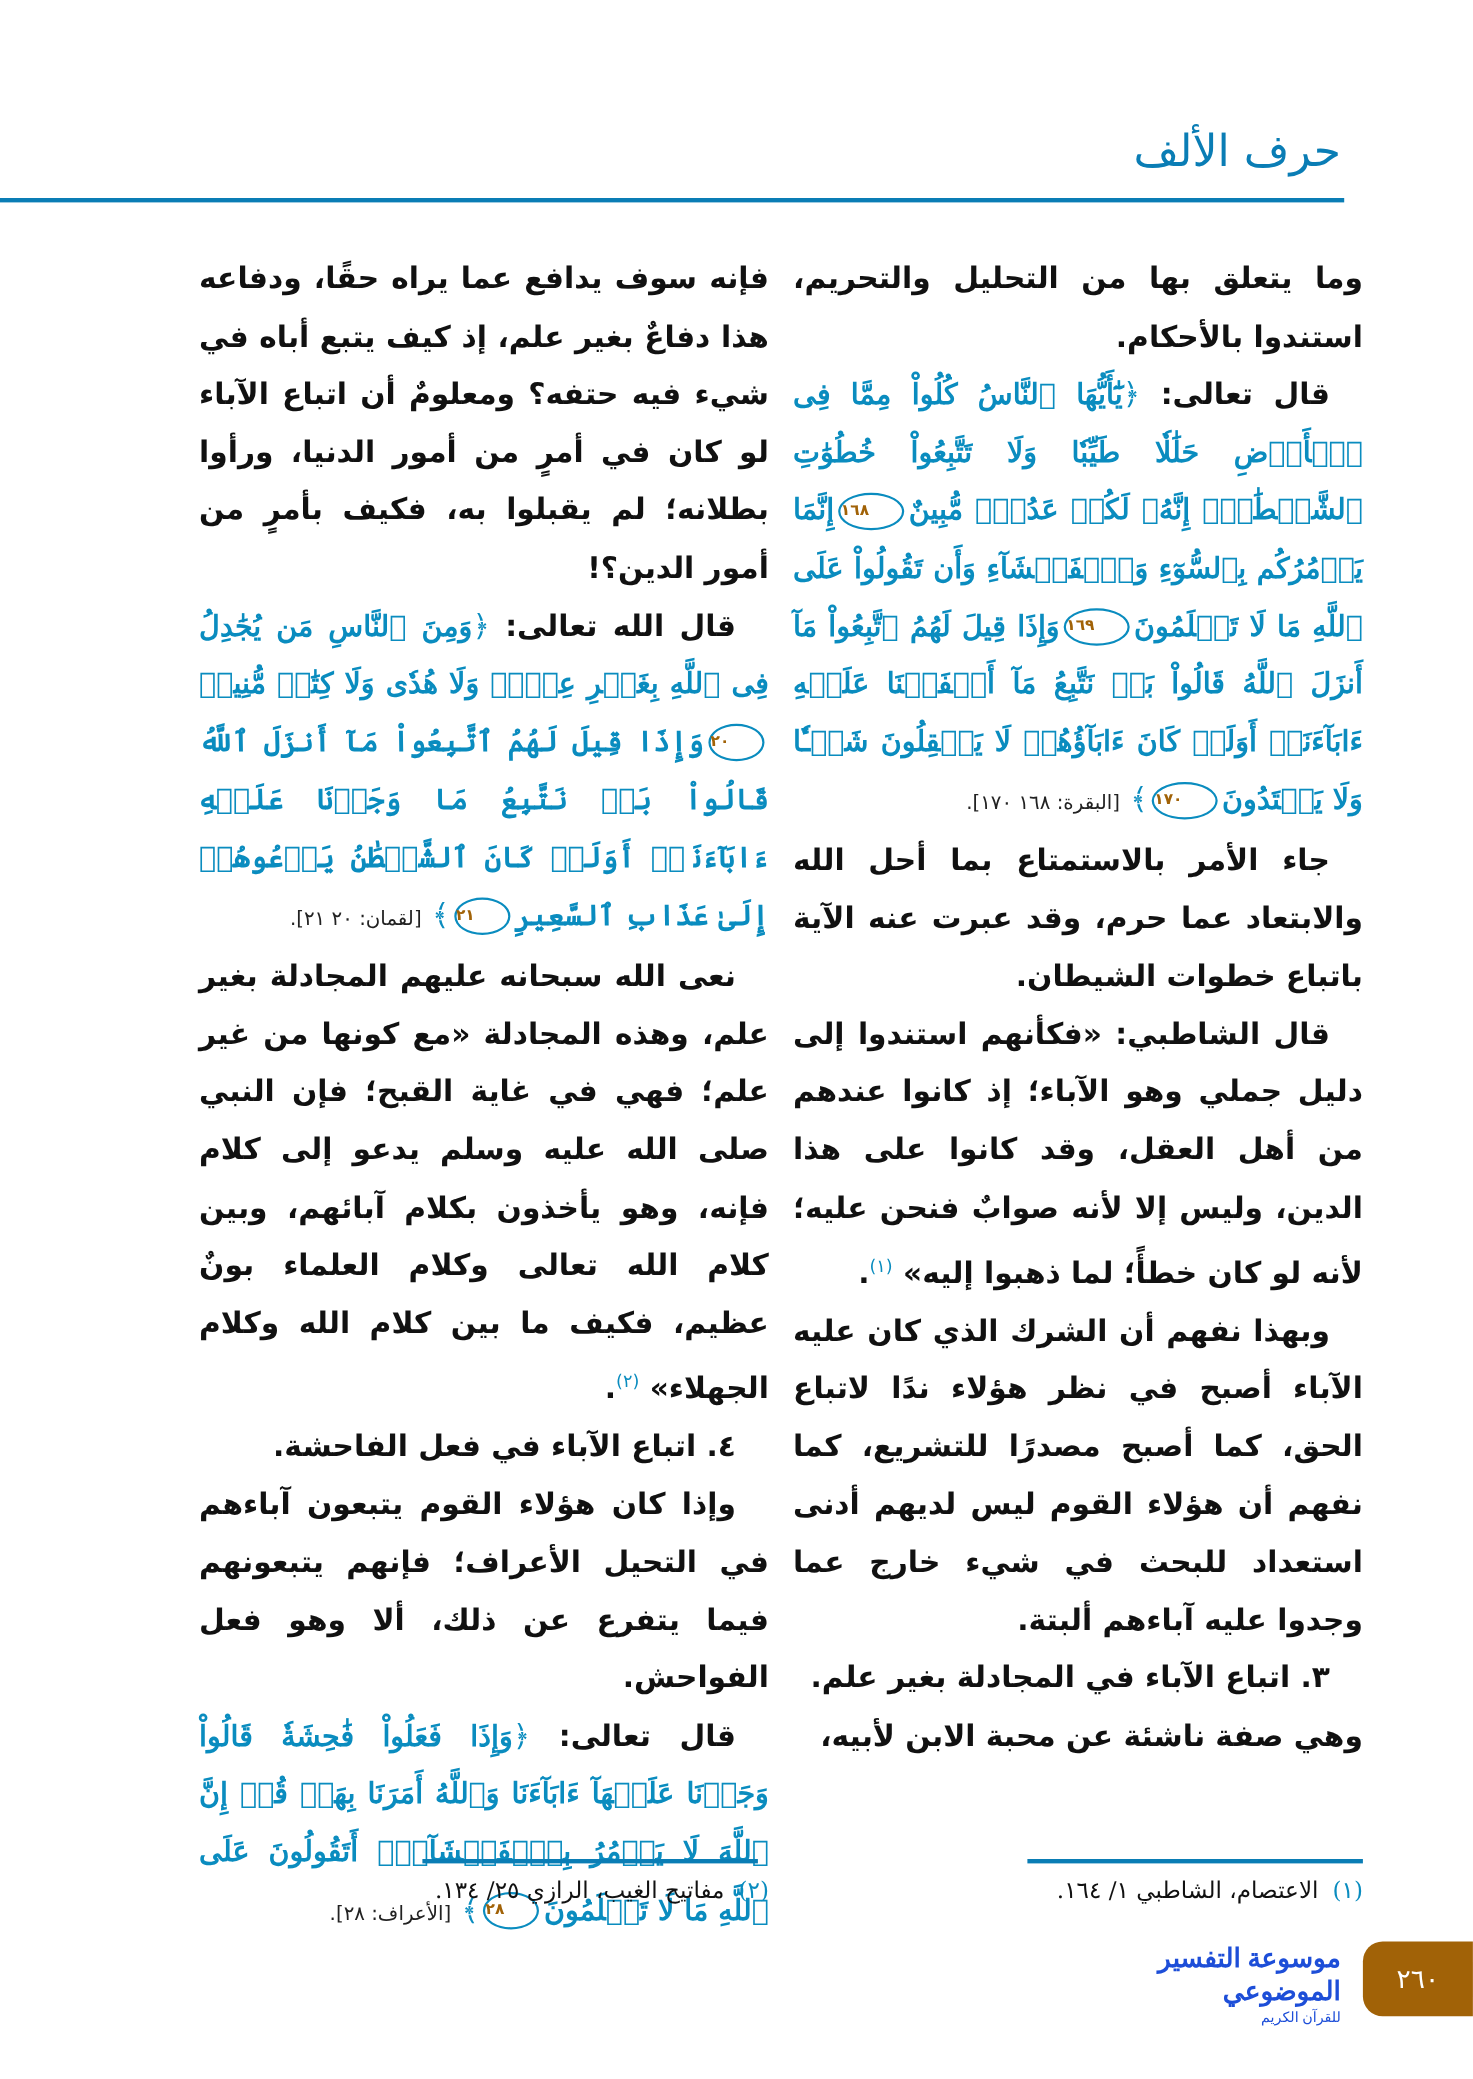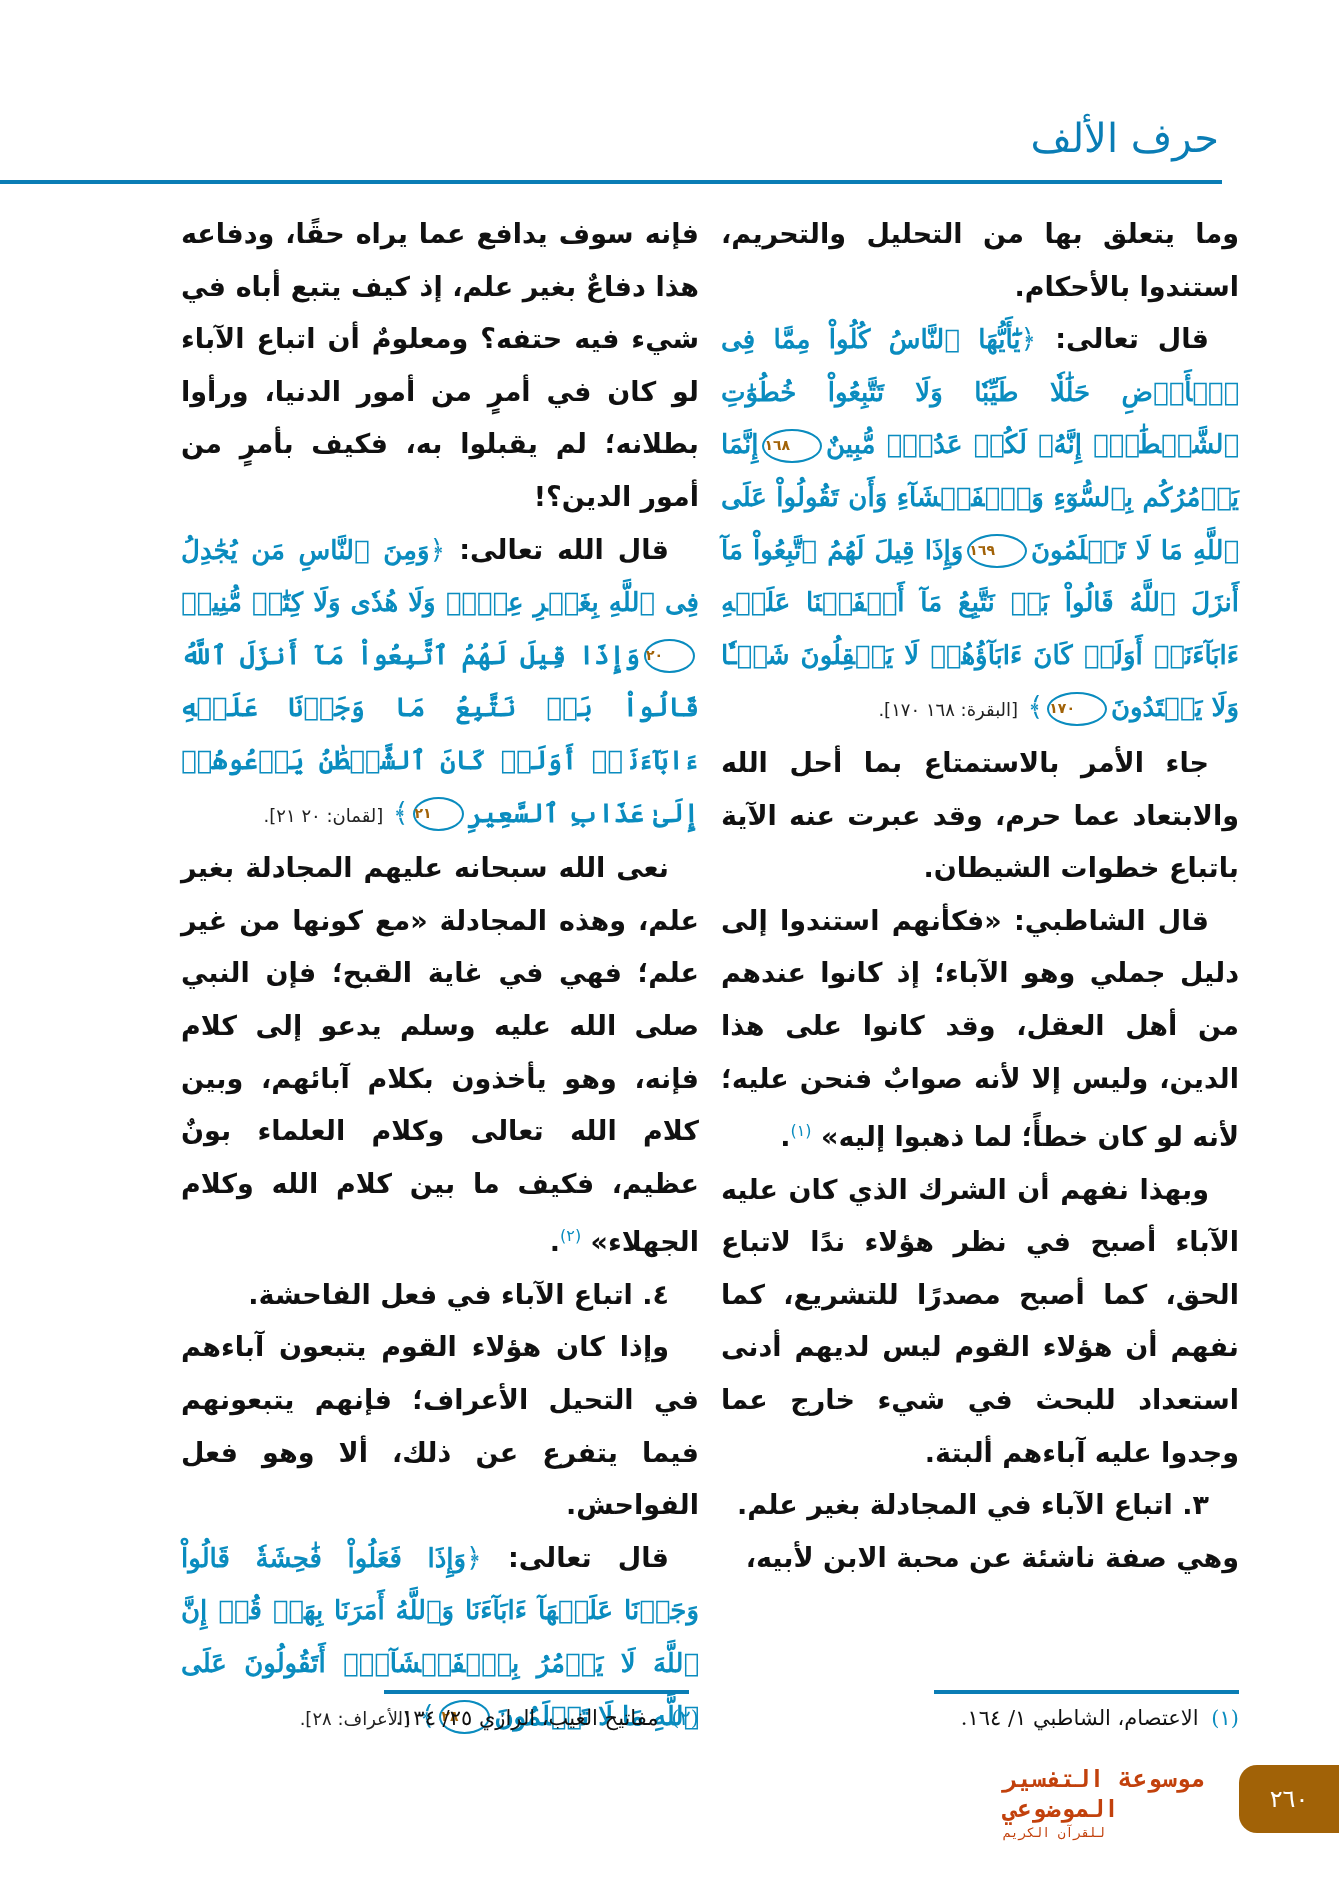--- a/index.html
+++ b/index.html
@@ -11,21 +11,21 @@
     position: absolute; right: 120px; top: 118px;
     font-size: 40px; color: #0a7db5; font-weight: normal;
     font-family: "DejaVu Serif", serif;
     line-height: 1;
   }
   .header-rule {
     position: absolute; left: 0; top: 180px; width: 1222px; height: 4px;
     background: #0a7db5;
   }
   .column {
-    position: absolute; top: 208px; width: 518px;
+    position: absolute; top: 228px; width: 518px;
     font-size: 27px; line-height: 52.6px; font-weight: bold;
     text-align: justify; text-align-last: right;
   }
   .col-right { right: 100px; }
   .col-left { right: 640px; }
   .p { margin: 0; }
   .p.indent { text-indent: 30px; }
   .quran {
     color: #0a8cbf; font-family: "DejaVu Serif", serif; font-weight: bold;
     font-size: 26px;
@@ -45,22 +45,22 @@
   .fn-rule.right { right: 100px; width: 305px; }
   .fn-rule.left { right: 650px; width: 305px; }
   .footnote {
     position: absolute; top: 1706px; font-size: 21px; font-weight: normal;
     white-space: nowrap; font-family: "DejaVu Serif", serif;
   }
   .footnote.right { right: 100px; }
   .footnote.left { right: 640px; }
   .footnote .num { color: #0a8cbf; margin-left: 6px; }
   .logo {
-    position: absolute; right: 120px; top: 1766px; width: 216px; text-align: left;
-    color: #c2410c; font-family: Liberation Mono, monospace;
+    position: absolute; right: 120px; top: 1766px; width: 216px; text-align: right;
+    color: #1d4ed8; font-family: Liberation Serif, serif;
   }
   .logo .main { font-size: 24px; font-weight: bold; line-height: 30px; }
   .logo .sub { font-size: 13px; line-height: 16px; }
   .page-badge {
     position: absolute; right: 0; top: 1765px; width: 100px; height: 68px;
     background: #a16207; border-radius: 18px 0 0 18px;
     color: #ffffff; font-size: 24px; line-height: 68px; text-align: center;
   }
 </style>
 </head>

